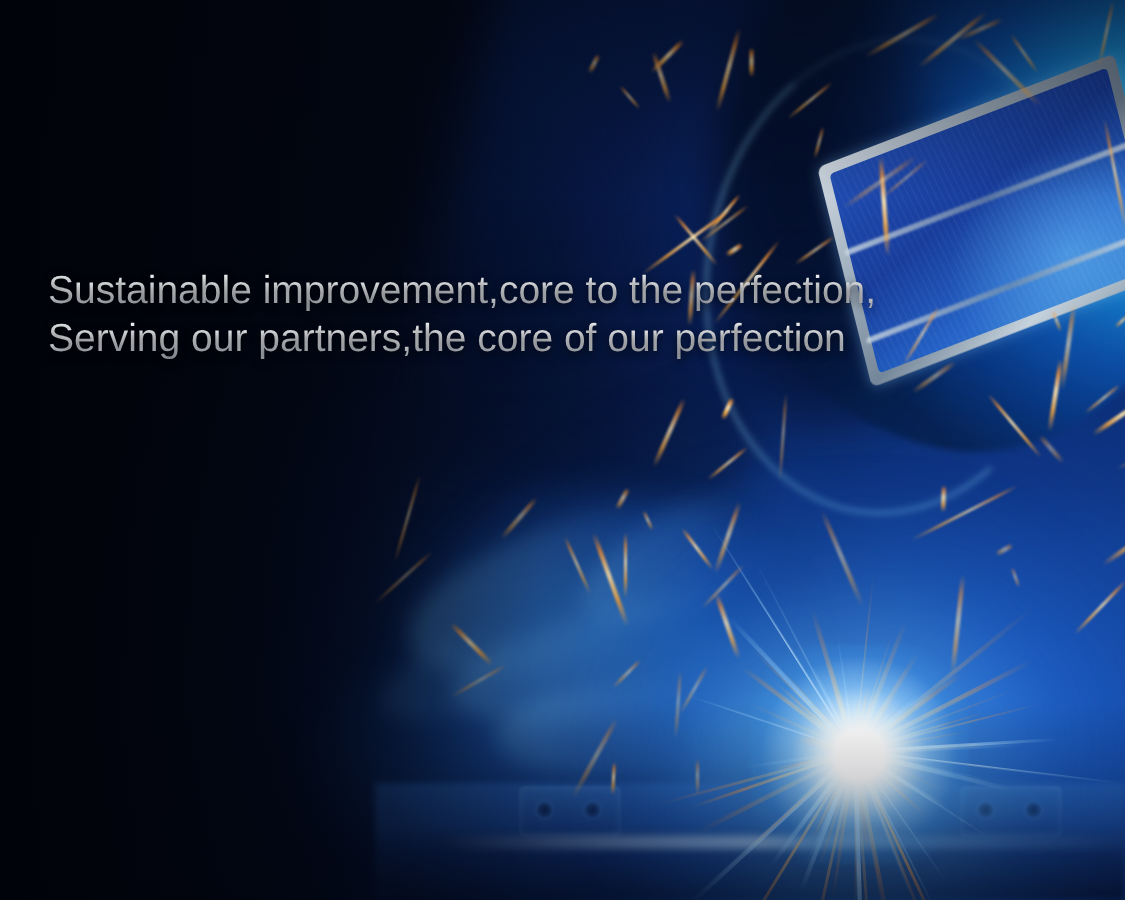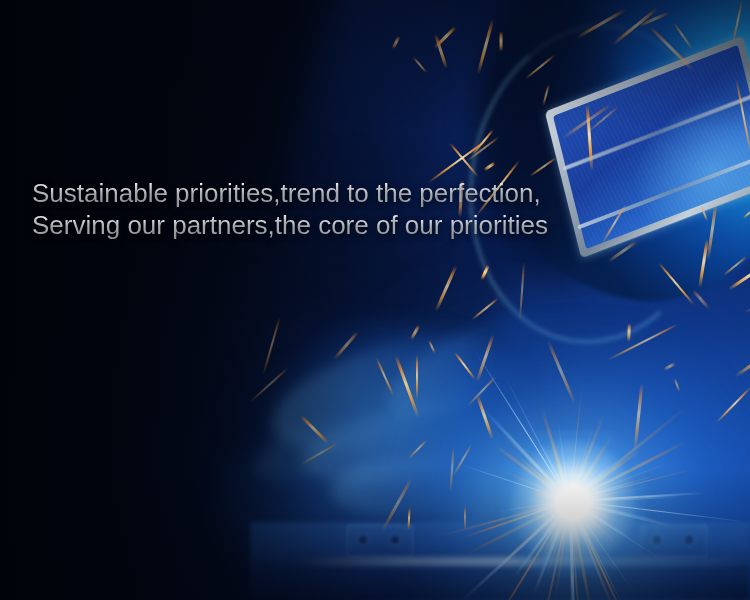--- a/index.html
+++ b/index.html
@@ -462,18 +462,18 @@
       <div class="spark thin dim" style="left: 463px; top: 187px; width: 70px; transform: rotate(-52deg); opacity: 0.9;"></div>
       <div class="spark" style="left: 477px; top: 271px; width: 16px; transform: rotate(-65deg); opacity: 0.96;"></div>
       <div class="spark dim" style="left: 527px; top: 371px; width: 69px; transform: rotate(-113deg); opacity: 0.46;"></div>
       <div class="spark thin" style="left: 591px; top: 223px; width: 46px; transform: rotate(-59deg); opacity: 0.65;"></div>
     </div>
 
   <div class="layer vignette"></div>
 
   <div class="copy">
     <div class="sub-wrap">
-      <p class="subline">Sustainable priorities,trend to the perfection,</p>
-      <p class="subline">Serving our partners,the core of our priorities</p>
+      <p class="subline">Sustainable improvement,core to the perfection,</p>
+      <p class="subline">Serving our partners,the core of our perfection</p>
     </div>
   </div>
 
 </div>
 
 </body></html>

